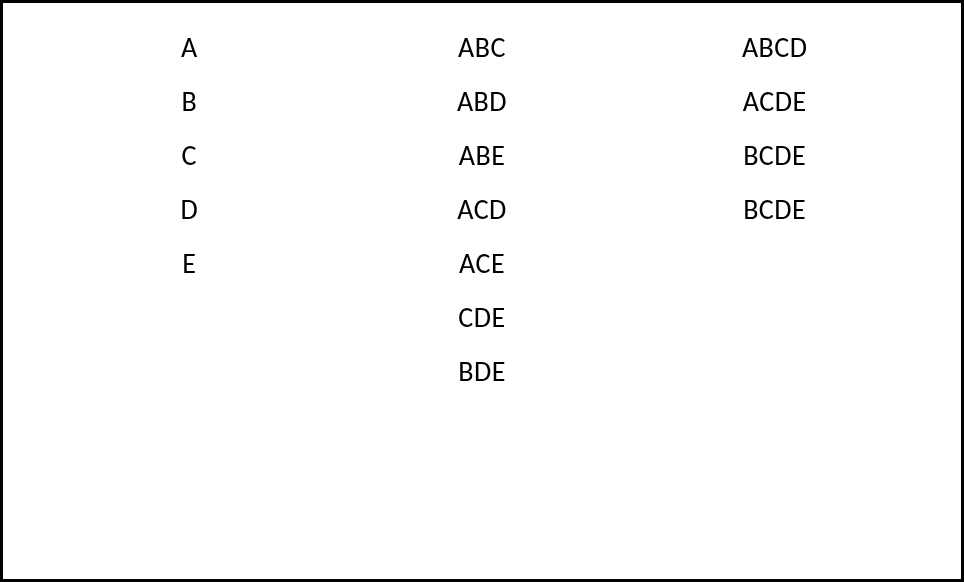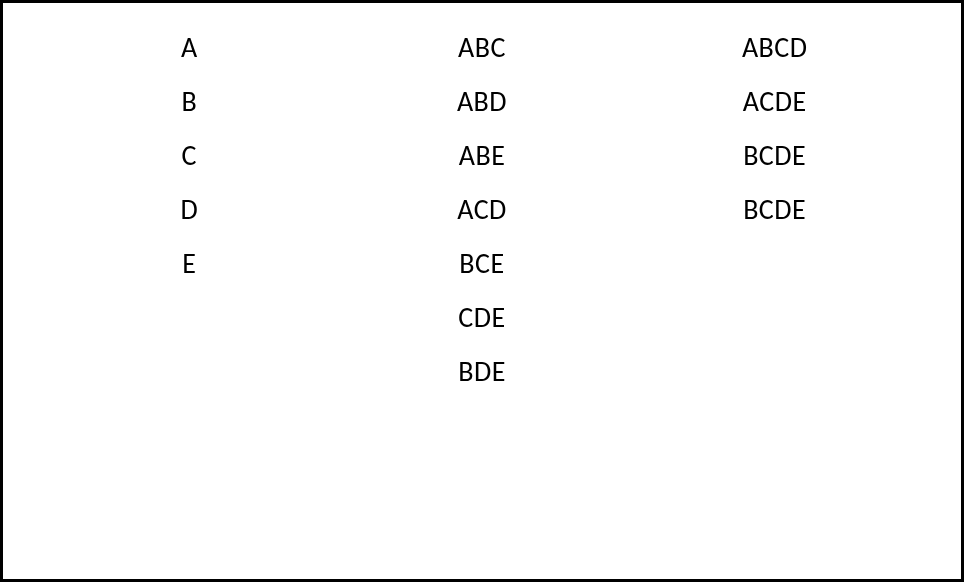--- a/index.html
+++ b/index.html
@@ -49,21 +49,21 @@
       <div class="cell">B</div>
       <div class="cell">C</div>
       <div class="cell">D</div>
       <div class="cell">E</div>
     </div>
     <div class="col">
       <div class="cell">ABC</div>
       <div class="cell">ABD</div>
       <div class="cell">ABE</div>
       <div class="cell">ACD</div>
-      <div class="cell">BCE</div>
+      <div class="cell">ACE</div>
       <div class="cell">CDE</div>
       <div class="cell">BDE</div>
     </div>
     <div class="col">
       <div class="cell">ABCD</div>
       <div class="cell">ACDE</div>
       <div class="cell">BCDE</div>
       <div class="cell">BCDE</div>
     </div>
   </div>

